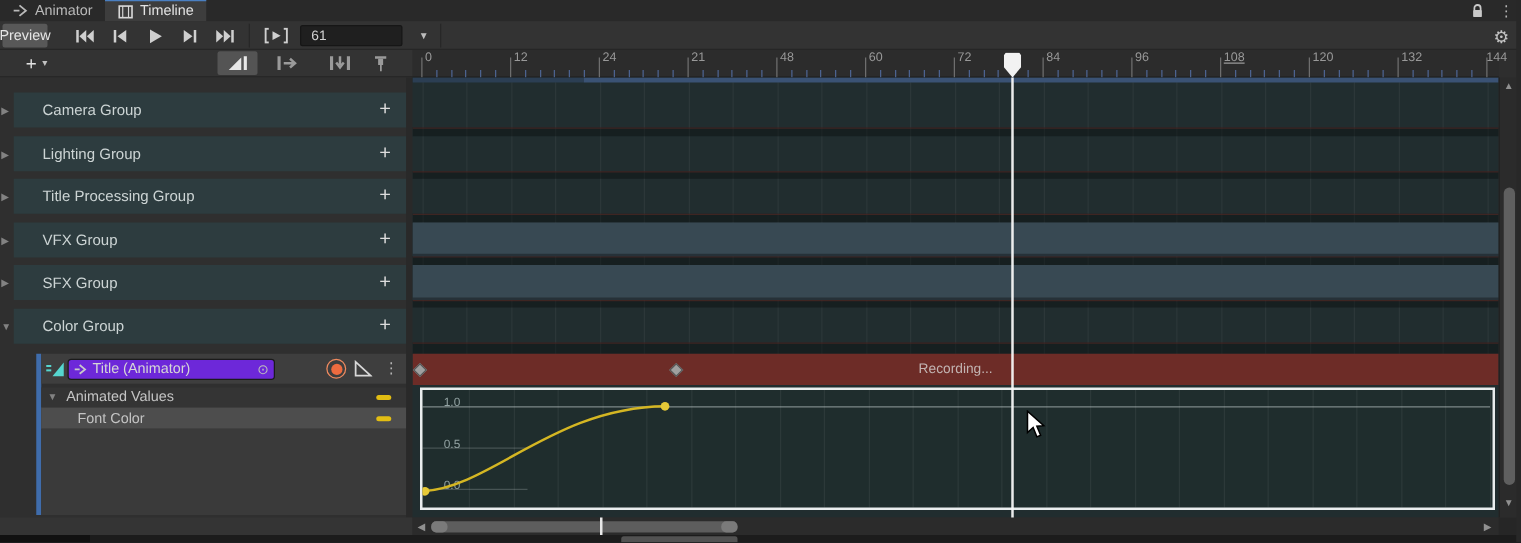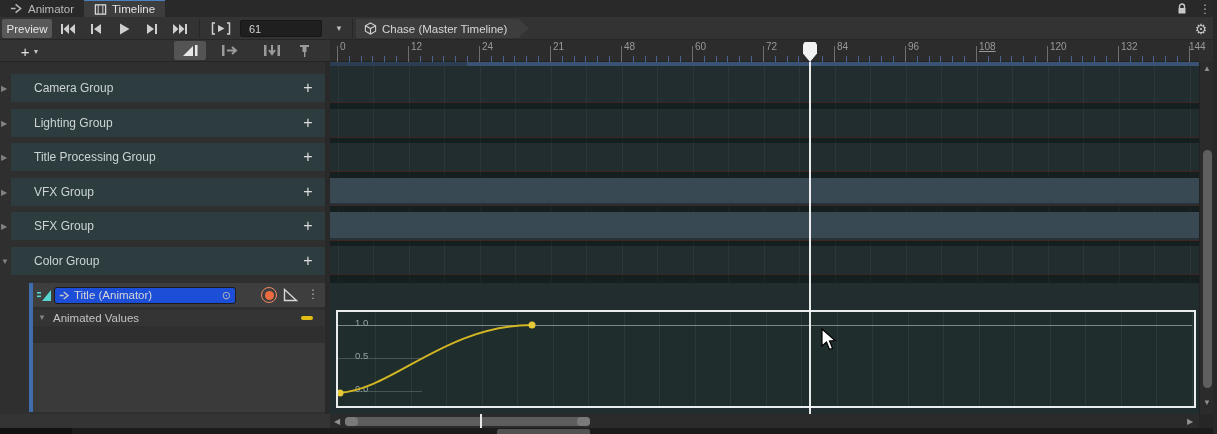--- a/index.html
+++ b/index.html
@@ -15,21 +15,21 @@
   
   .tabbar { left:0; top:0; width:1217px; height:17px; background:#292929; }
   .tab { top:0; height:17px; display:flex; align-items:center; gap:5px;
          font-size:11.5px; color:#b9b9b9; padding:0 10px; }
   .tab.active { background:#3d3d3d; color:#e3e3e3; border-top:1.5px solid #4a7fc1; }
   .winicons { color:#b5b5b5; font-size:12px; }
 
   
   .toolbar1 { left:0; top:17px; width:1217px; height:23px; background:#333333; border-bottom:1px solid #262626; }
   .btn { display:flex; align-items:center; justify-content:center; }
-  .preview-btn { left:2px; top:2px; width:50px; height:19px; background:#585858; border-radius:2px;
+  .preview-btn { left:2px; top:2px; width:36px; height:19px; background:#585858; border-radius:2px;
                  color:#e6e6e6; font-size:11.5px; }
   .tbtn { top:2px; width:28px; height:19px; }
   .framefield { left:240px; top:3px; width:82px; height:17px; background:#1f1f1f; border:1px solid #161616;
                 border-radius:2px; color:#d2d2d2; font-size:11px; display:flex; align-items:center; padding-left:8px; }
   .ddarrow { left:330px; top:3px; width:18px; height:17px; color:#bdbdbd; font-size:8px; }
   .vsep { top:2px; width:1px; height:19px; background:#272727; }
   .breadcrumb { left:356px; top:2px; height:19px; padding:0 22px 0 8px; background:#3d3d3d;
                 clip-path:polygon(0 0, calc(100% - 11px) 0, 100% 50%, calc(100% - 11px) 100%, 0 100%);
                 display:flex; align-items:center; gap:5px; color:#d6d6d6; font-size:11.5px; }
   .gear { left:1190px; top:1px; width:22px; height:21px; color:#c3c3c3; font-size:14px; }
@@ -50,21 +50,21 @@
   .playhead-line { left:809px; top:62px; width:2px; height:352px; background:rgba(250,250,250,.93); z-index:25; }
 
   
   .leftpanel { left:0; top:62px; width:330px; height:352px; background:#2f2f2f; }
   .fold { position:absolute; left:1px; width:9px; font-size:8px; color:#828282; }
   .grouprow { position:absolute; left:11px; width:314px; height:28px; background:#2d3c3f;
               display:flex; align-items:center; color:#ccd4d4; font-size:12px; padding-left:23px; }
   .grouprow .plus { position:absolute; right:9px; top:5px; font-size:16px; color:#dddddd; width:16px; text-align:center; }
   .trackstripe { left:29px; top:221px; width:4px; height:129px; background:#3f6cab; }
   .trackhead { left:33px; top:221px; width:292px; height:24px; background:#3e3e3e; display:flex; align-items:center; }
-  .objfield { position:absolute; left:21px; top:3.5px; width:182px; height:17px; background:#1d4ed8;
+  .objfield { position:absolute; left:21px; top:3.5px; width:166px; height:17px; background:#6d28d9;
               border:1px solid #1b1b1b; border-radius:3px; display:flex; align-items:center;
               color:#d6d6d6; font-size:11.5px; gap:4px; padding:0 4px; }
   .objfield .picker { margin-left:auto; color:#bdbdbd; font-size:11px; }
   .recbtn { position:absolute; left:228px; top:4px; width:16px; height:16px; border:1.5px solid #ef8a5f;
             border-radius:50%; display:flex; align-items:center; justify-content:center; }
   .recbtn .dot { width:9px; height:9px; border-radius:50%; background:#ee6b3f; }
   .kebab { position:absolute; left:274px; top:4px; color:#b5b5b5; font-size:12px; letter-spacing:0; }
   .subrow { position:absolute; left:33px; width:292px; display:flex; align-items:center;
             font-size:11.5px; color:#c4c4c4; }
   .keydash { position:absolute; right:12px; width:12px; height:4px; border-radius:2px; background:#e2bd13; }
@@ -188,27 +188,20 @@
       </svg>
     </div>
 
     <div class="abs framefield">
       <span>61</span>
     </div>
     <div class="abs btn ddarrow">▼</div>
 
     <div class="abs vsep" style="left:352px;"></div>
 
-    <div class="abs breadcrumb">
-      <svg width="13" height="13" viewBox="0 0 14 14">
-        <path d="M7,1 L12.5,4 V10 L7,13 L1.5,10 V4 Z" fill="none" stroke="#cfcfcf" stroke-width="1.2"></path>
-        <path d="M1.5,4 L7,7 L12.5,4 M7,7 V13" fill="none" stroke="#cfcfcf" stroke-width="1.2"></path>
-      </svg>
-      <span>Chase (Master Timeline)</span>
-    </div>
 
     <div class="abs btn gear">⚙</div>
   </div>
 
   <div class="abs toolbar2">
     <div class="abs btn plusbtn">
       <span>+</span>
         <span class="dd">▼</span>
     </div>
     <div class="abs btn modebtn selected" style="left:174px;">
@@ -385,20 +378,24 @@
         <path d="M1.5,1.5 V12.5 H13.5 Z" fill="none" stroke="#d8d8d8" stroke-width="1.4"></path>
       </svg>
       <span class="kebab">⋮</span>
     </div>
 
     <div class="subrow" style="top:247.5px; height:16.5px; background:#343434;">
       <span class="fold" style="position:static; margin:0 6px 0 5px;">▼</span>
       <span>Animated Values</span>
       <span class="keydash"></span>
     </div>
+    <div class="subrow" style="top:264px; height:17px; background:#4d4d4d; padding-left:29px;">
+      <span>Font Color</span>
+      <span class="keydash"></span>
+    </div>
     <div class="abs trackbody"></div>
   </div>
   <div class="abs gutter"></div>
 
   <div class="abs content" id="content">
     <div class="durationbar-a"></div>
     <div class="durationbar-b"></div>
     <div id="trackgrid">
         <div class="gridline" style="left: 7.5px;"></div>
         <div class="gridline" style="left: 43px;"></div>
@@ -430,20 +427,25 @@
     <div class="rowgap" style="top:40px; height:7px;"></div>
     <div class="rowgap" style="top:75px; height:6px;"></div>
     <div class="rowgap" style="top:109px; height:7px;"></div>
     <div class="rowgap" style="top:143px; height:7px;"></div>
     <div class="rowgap" style="top:178px; height:6px;"></div>
     <div class="rowgap" style="top:212px; height:9px;"></div>
 
     <div class="clip" style="top:116px; height:27px;"></div>
     <div class="clip" style="top:150px; height:28px;"></div>
 
+    <div class="recbar">
+      <div class="lbl">Recording...</div>
+      <div class="diamond" style="left:2px;"></div>
+      <div class="diamond" style="left:207px;"></div>
+    </div>
 
     <div class="curvepanel">
       <div id="curvegrid">
           <div class="cgrid" style="left: 37px;"></div>
           <div class="cgrid" style="left: 72.5px;"></div>
           <div class="cgrid" style="left: 108px;"></div>
           <div class="cgrid" style="left: 143.5px;"></div>
           <div class="cgrid" style="left: 179px;"></div>
           <div class="cgrid" style="left: 214.5px;"></div>
           <div class="cgrid" style="left: 250px;"></div>

